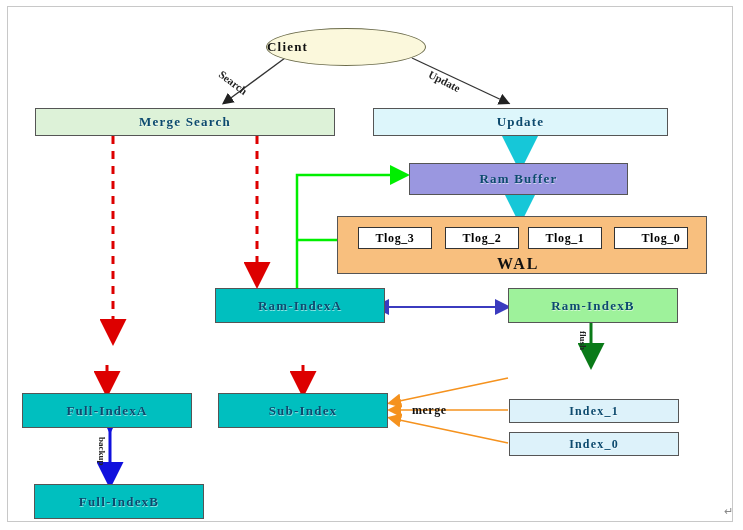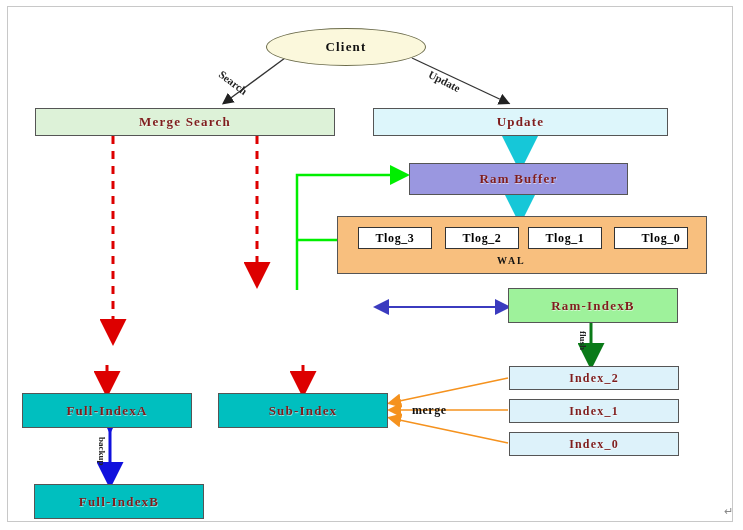--- a/index.html
+++ b/index.html
@@ -31,34 +31,33 @@
     height: 530px;
     pointer-events: none;
   }
   .node {
     position: absolute;
     box-sizing: border-box;
     display: flex;
     align-items: center;
     justify-content: center;
     border: 1px solid #555555;
-    color: #7f1d1d;
+    color: #0c4a6e;
     font-weight: bold;
     letter-spacing: 1.2px;
     text-align: center;
     font-size: 13px;
     text-shadow: 0.5px 0.5px 0 rgba(255,255,255,0.55);
     white-space: nowrap;
   }
   .ellipse {
     position: absolute;
     box-sizing: border-box;
     display: flex;
     align-items: center;
-    justify-content: center;
     border: 1px solid #6b6b4a;
     border-radius: 50%;
     background: #fbf8dc;
     font-weight: bold;
     font-size: 13px;
     letter-spacing: 1.2px;
     color: #111;
   }
   .lbl {
     position: absolute;
@@ -75,21 +74,21 @@
     font-weight: bold;
     font-size: 9px;
     color: #222;
     letter-spacing: 0px;
     white-space: nowrap;
     transform-origin: left top;
   }
   .wal-title {
     position: absolute;
     font-weight: bold;
-    font-size: 10px;
+    font-size: 16px;
     letter-spacing: 2px;
     color: #111;
   }
   .tlog {
     position: absolute;
     box-sizing: border-box;
     display: flex;
     align-items: center;
     justify-content: center;
     border: 1px solid #333;
@@ -199,41 +198,41 @@
     <span>Tlog_2</span>
   </div>
   <div class="tlog" style="left:528px; top:227px; width:74px; height:22px;">
     <span>Tlog_1</span>
   </div>
   <div class="tlog" style="left:614px; top:227px; width:74px; height:22px;padding-left:20px;">
     <span>Tlog_0</span>
   </div>
   <div class="wal-title" style="left:497px; top:255px;">WAL</div>
 
+  <div class="node" style="left:215px; top:288px; width:170px; height:35px; background:#00bfbf;">
+    <span>Ram-IndexA</span>
+  </div>
 
   <div class="node" style="left:508px; top:288px; width:170px; height:35px; background:#9ef29b;">
     <span>Ram-IndexB</span>
   </div>
 
 
   <div class="node" style="left:22px; top:393px; width:170px; height:35px; background:#00bfbf;">
     <span>Full-IndexA</span>
   </div>
 
   <div class="node" style="left:218px; top:393px; width:170px; height:35px; background:#00bfbf;">
     <span>Sub-Index</span>
   </div>
 
   <div class="node" style="left:34px; top:484px; width:170px; height:35px; background:#00bfbf;">
     <span>Full-IndexB</span>
   </div>
 
-  <div class="node" style="left:509px; top:366px; width:170px; height:24px; background:#ddf2fa; font-size:12px;">
-    <span>Index_2</span>
-  </div>
   <div class="node" style="left:509px; top:399px; width:170px; height:24px; background:#ddf2fa; font-size:12px;">
     <span>Index_1</span>
   </div>
   <div class="node" style="left:509px; top:432px; width:170px; height:24px; background:#ddf2fa; font-size:12px;">
     <span>Index_0</span>
   </div>
 
   <div class="rot-lbl" style="left:224px; top:68px; font-size:11px; transform: rotate(37deg);">Search</div>
 
   <div class="rot-lbl" style="left:432px; top:68px; font-size:11px; transform: rotate(27deg);">Update</div>

